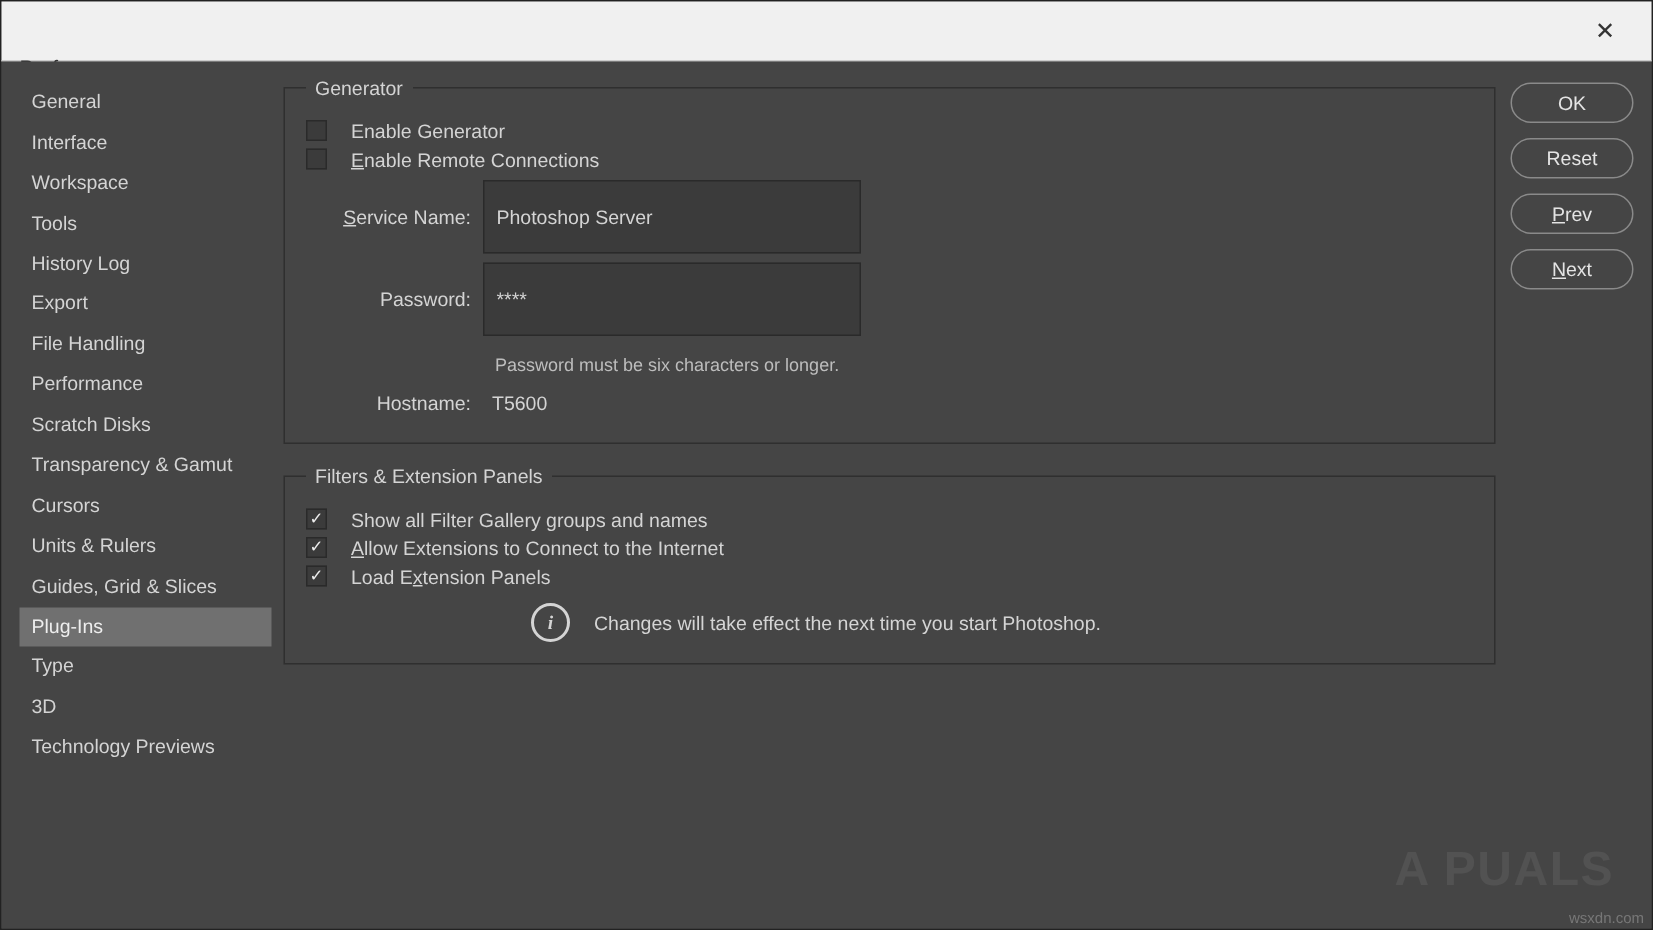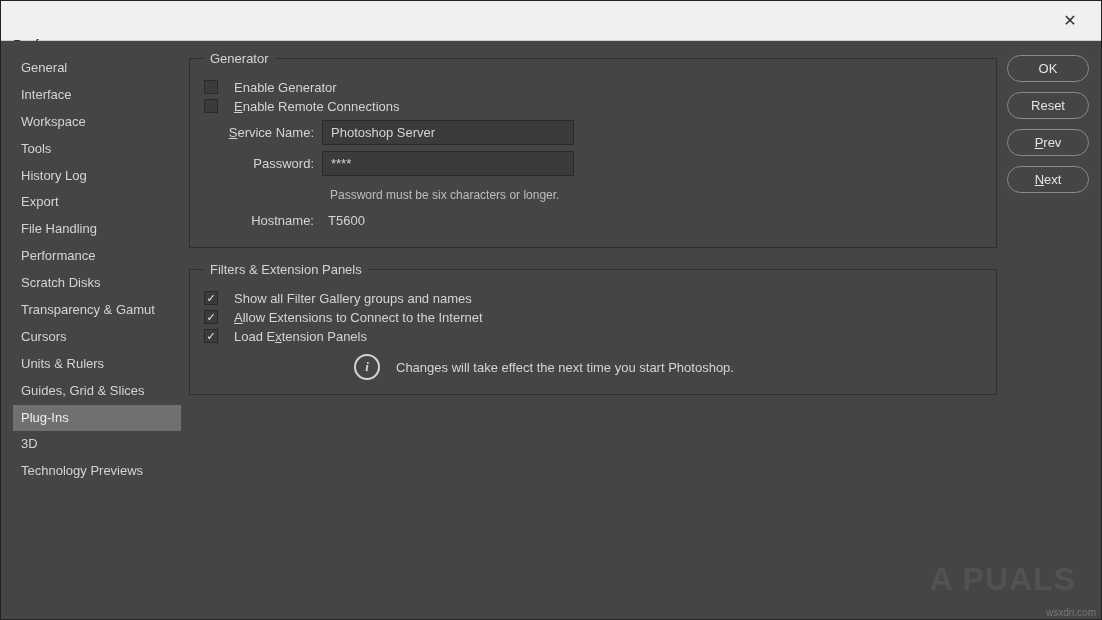--- a/index.html
+++ b/index.html
@@ -111,21 +111,21 @@
     .field-label {
       width: 118px;
       text-align: right;
       padding-right: 8px;
       color: #d4d4d4;
     }
     .text-input {
       background: #3b3b3b;
       border: 1px solid #2a2a2a;
       color: #d4d4d4;
-      padding: 4px 8px;
+      padding: 16px 8px;
       width: 252px;
       font-family: inherit;
       font-size: 13px;
     }
     .hint {
       color: #bdbdbd;
       font-size: 12px;
       margin-left: 126px;
       padding: 6px 0;
     }
@@ -218,20 +218,21 @@
       <div class="sidebar-item">History Log</div>
       <div class="sidebar-item">Export</div>
       <div class="sidebar-item">File Handling</div>
       <div class="sidebar-item">Performance</div>
       <div class="sidebar-item">Scratch Disks</div>
       <div class="sidebar-item">Transparency &amp; Gamut</div>
       <div class="sidebar-item">Cursors</div>
       <div class="sidebar-item">Units &amp; Rulers</div>
       <div class="sidebar-item">Guides, Grid &amp; Slices</div>
       <div class="sidebar-item selected">Plug-Ins</div>
+      <div class="sidebar-item">Type</div>
       <div class="sidebar-item">3D</div>
       <div class="sidebar-item">Technology Previews</div>
     </div>
 
     <div class="main">
 
       <fieldset>
         <legend>Generator</legend>
 
         <div class="row">

